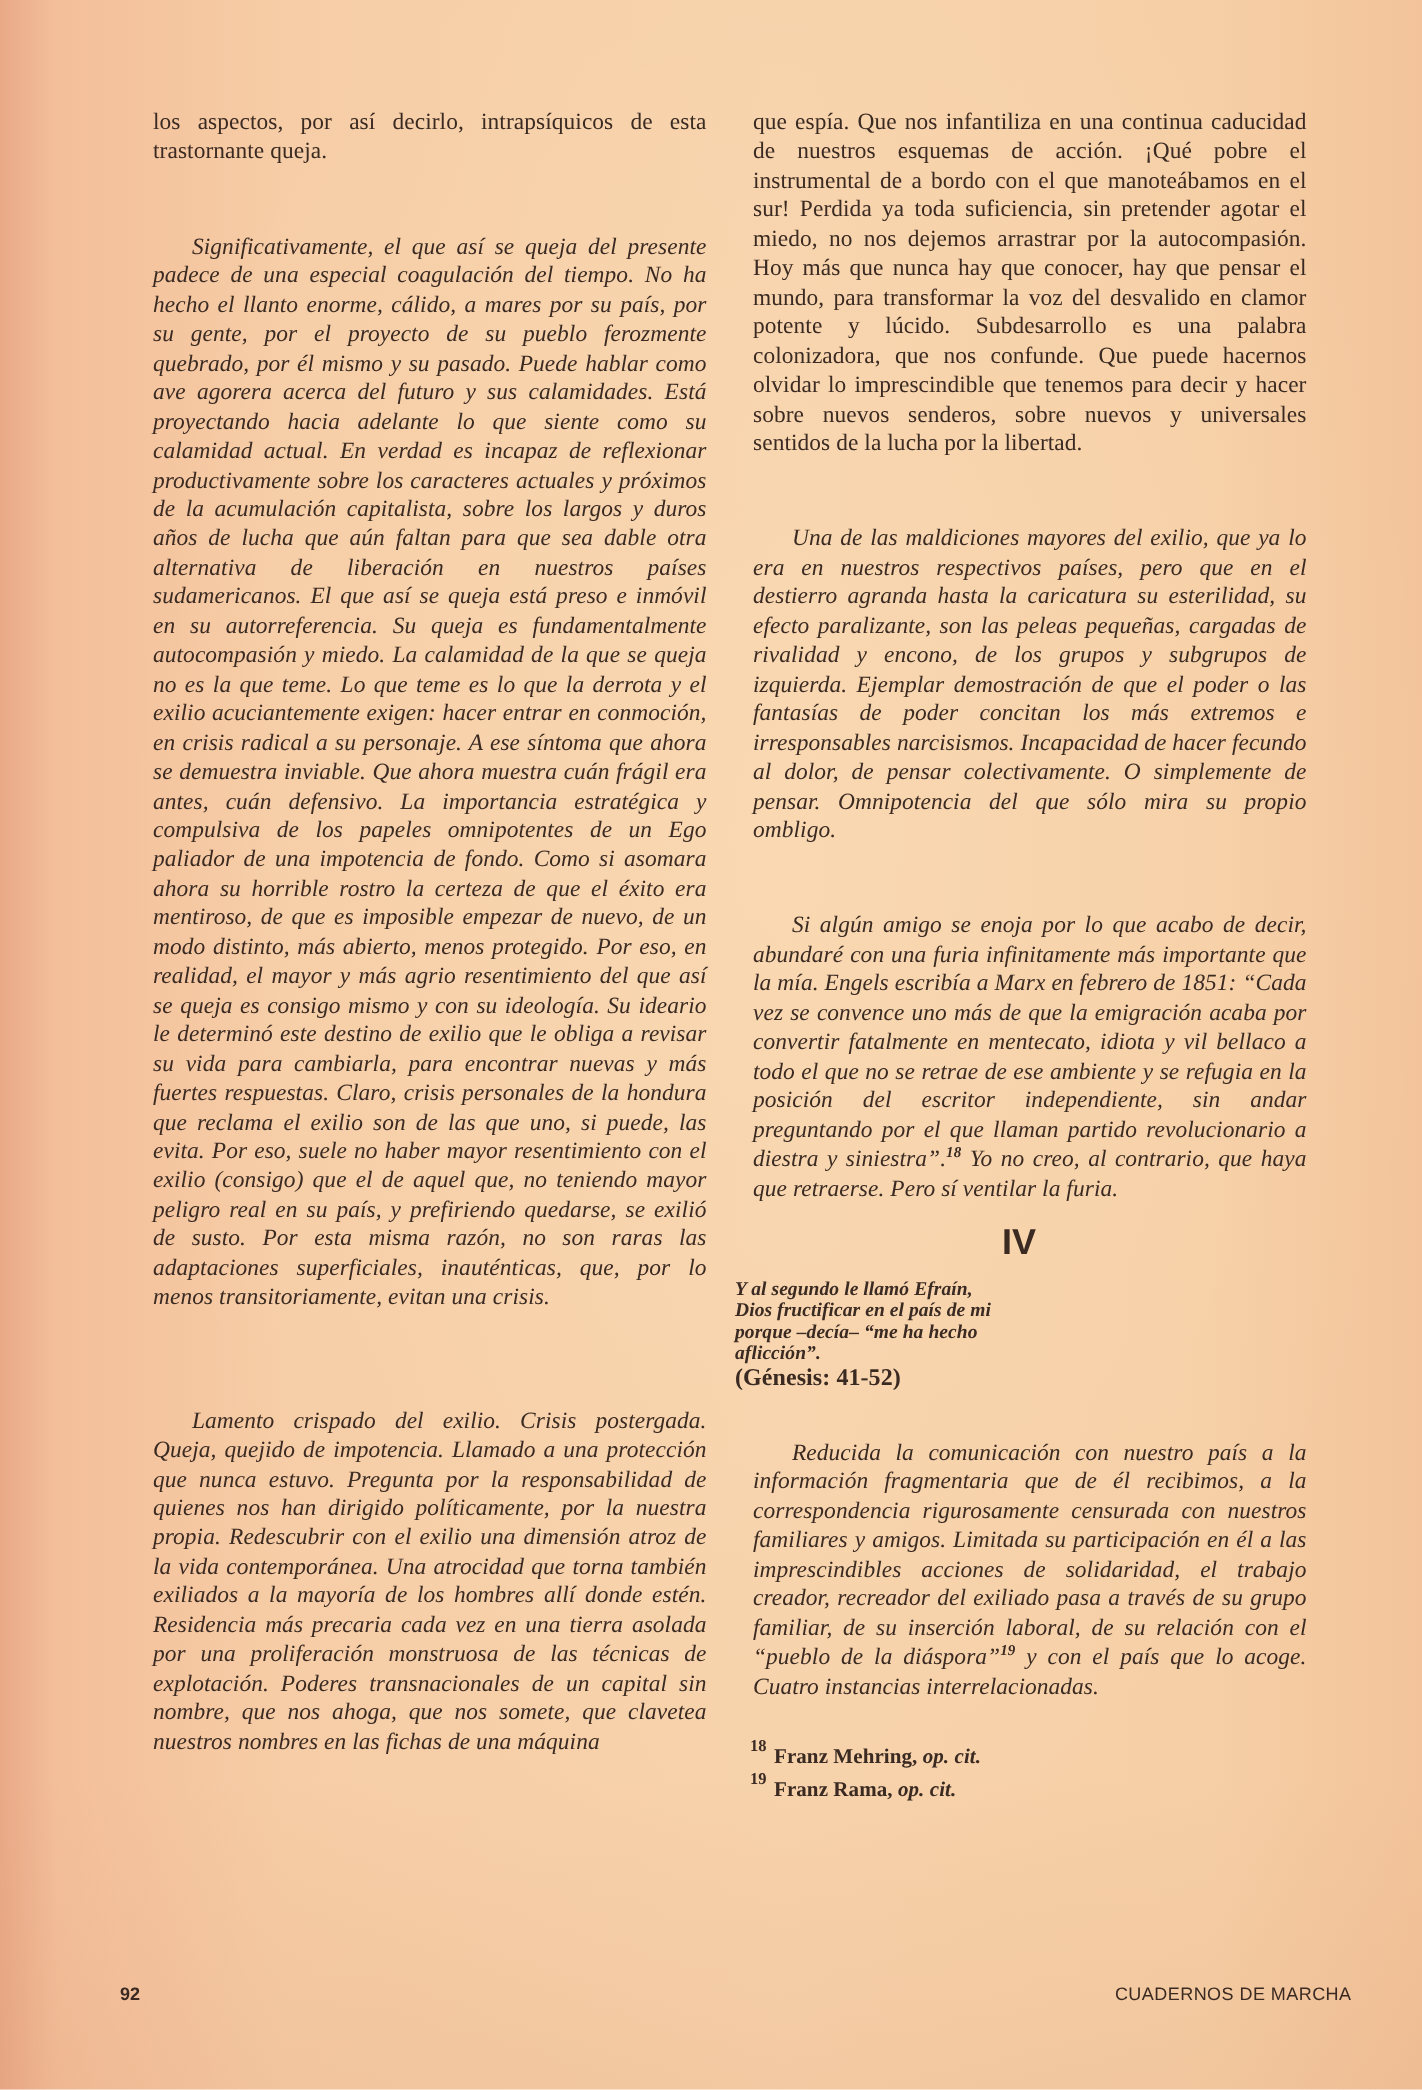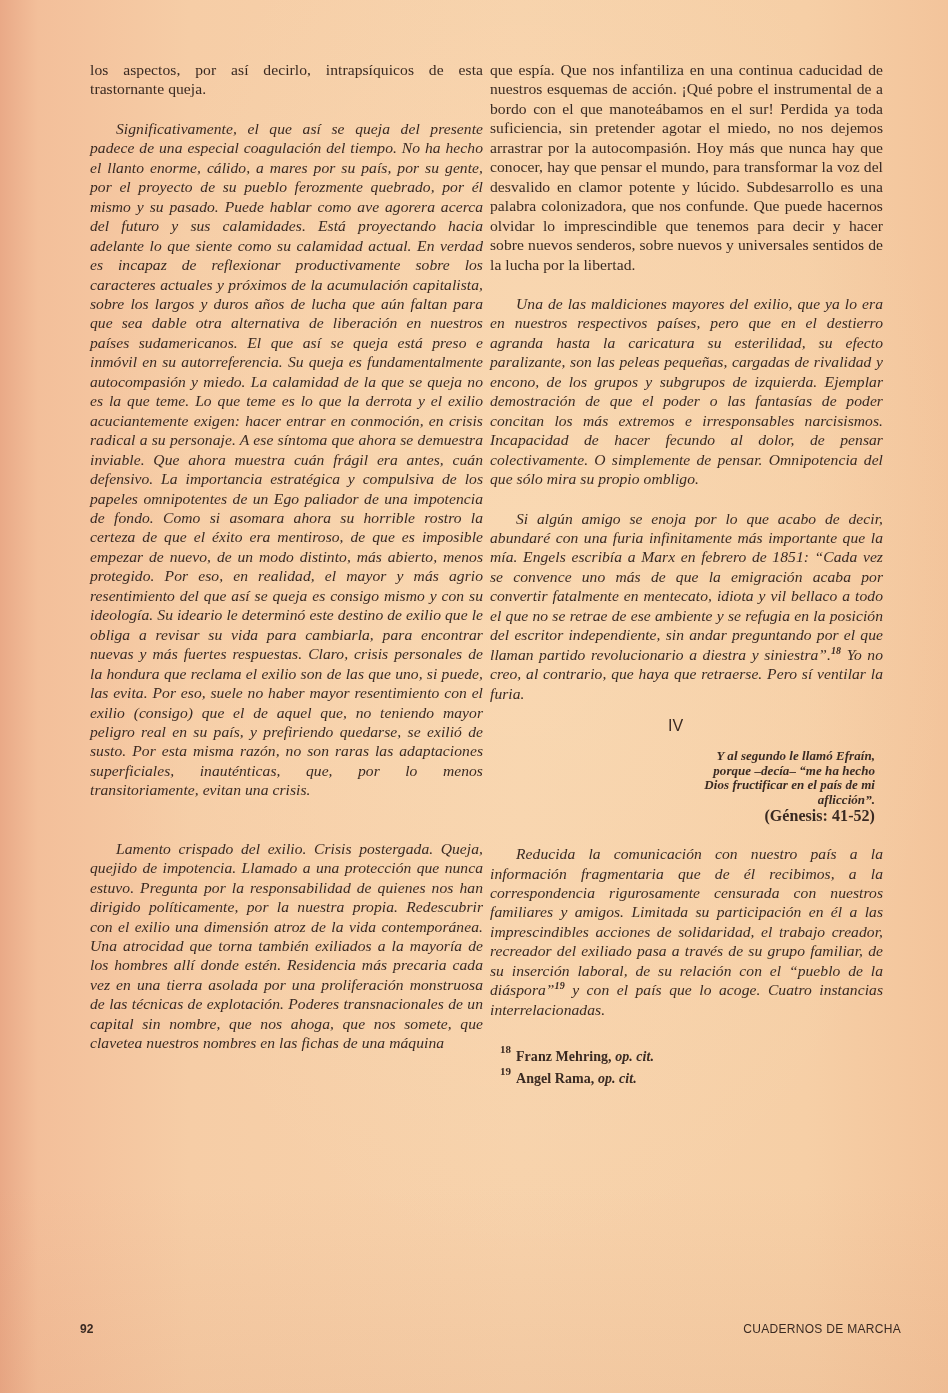--- a/index.html
+++ b/index.html
@@ -23,36 +23,35 @@
       top: 60px;
       width: 393px;
       font-size: 15.6px;
       line-height: 19.45px;
       text-align: justify;
       hyphens: manual;
       letter-spacing: 0.05px;
     }
     .col-left { left: 90px; }
     .col-right { left: 490px; width: 393px; }
-    .col p { margin: 0; }
+    .col p { margin: 12px; }
     .indent { text-indent: 26px; font-style: italic; }
     .gap { height: 20px; }
     .gap-lg { height: 39px; }
     .sup { font-size: 10px; vertical-align: 6px; font-weight: bold; line-height: 0; }
     .section-heading {
       font-family: "Liberation Sans", "DejaVu Sans", sans-serif;
-      font-weight: normal;
-      font-size: 16px;
+      font-weight: bold;
+      font-size: 24px;
       margin: 8px 0 0 178px;
       height: 34px;
       line-height: 30px;
       color: #3a2a22;
     }
     .epigraph {
-      text-align: right;
       font-style: italic;
       font-weight: bold;
       font-size: 13px;
       line-height: 14.5px;
       padding-right: 8px;
       margin-top: 4px;
     }
     .epigraph .line { display: block; }
     .epigraph .source { font-style: normal; font-weight: bold; font-size: 16px; line-height: 16px; display: block; padding-top: 1px; }
     .footnotes { margin-top: 24px; font-size: 14px; line-height: 20px; padding-left: 10px; }
@@ -88,35 +87,35 @@
   <p>que espía. Que nos infantiliza en una continua caducidad de nuestros esquemas de acción. ¡Qué pobre el instrumental de a bordo con el que manoteábamos en el sur! Perdida ya toda suficiencia, sin pretender agotar el miedo, no nos dejemos arrastrar por la autocompasión. Hoy más que nunca hay que conocer, hay que pensar el mundo, para transformar la voz del desvalido en clamor potente y lúcido. Subdesarrollo es una palabra colonizadora, que nos confunde. Que puede hacernos olvidar lo imprescindible que tenemos para decir y hacer sobre nuevos senderos, sobre nuevos y universales sentidos de la lucha por la libertad.</p>
   <div class="gap"></div>
   <p class="indent">Una de las maldiciones mayores del exilio, que ya lo era en nuestros respectivos países, pero que en el destierro agranda hasta la caricatura su esterilidad, su efecto paralizante, son las peleas pequeñas, cargadas de rivalidad y encono, de los grupos y subgrupos de izquierda. Ejemplar demostración de que el poder o las fantasías de poder concitan los más extremos e irresponsables narcisismos. Incapacidad de hacer fecundo al dolor, de pensar colectivamente. O simplemente de pensar. Omnipotencia del que sólo mira su propio ombligo.</p>
   <div class="gap"></div>
   <p class="indent"><span>Si algún amigo se enoja por lo que acabo de decir, abundaré con una furia infinitamente más importante que la mía. Engels escribía a Marx en febrero de 1851: “Cada vez se convence uno más de que la emigración acaba por convertir fatalmente en mentecato, idiota y vil bellaco a todo el que no se retrae de ese ambiente y se refugia en la posición del escritor independiente, sin andar preguntando por el que llaman partido revolucionario a diestra y siniestra”.</span><span class="sup">18</span><span> Yo no creo, al contrario, que haya que retraerse. Pero sí ventilar la furia.</span></p>
 
   <div class="section-heading">IV</div>
 
   <div class="epigraph">
     <span class="line">Y al segundo le llamó Efraín,</span>
+    <span class="line">Dios fructificar en el país de mi</span>
     <span class="line">porque –decía– “me ha hecho</span>
-    <span class="line">Dios fructificar en el país de mi</span>
     <span class="line">aflicción”.</span>
     <span class="source">(Génesis: 41-52)</span>
   </div>
 
   <div class="gap"></div>
   <p class="indent"><span>Reducida la comunicación con nuestro país a la información fragmentaria que de él recibimos, a la correspondencia rigurosamente censurada con nuestros familiares y amigos. Limitada su participación en él a las imprescindibles acciones de solidaridad, el trabajo creador, recreador del exiliado pasa a través de su grupo familiar, de su inserción laboral, de su relación con el “pueblo de la diáspora”</span><span class="sup">19</span><span> y con el país que lo acoge. Cuatro instancias interrelacionadas.</span></p>
 
   <div class="footnotes">
     <div class="footnote">
       <span class="fn-num">18</span>
       <span class="fn-text">Franz Mehring, </span><span class="fn-it">op. cit.</span>
     </div>
     <div class="footnote">
       <span class="fn-num">19</span>
-      <span class="fn-text">Angel Rama, </span><span class="fn-it">op. cit.</span>
+      <span class="fn-text">Franz Rama, </span><span class="fn-it">op. cit.</span>
     </div>
   </div>
 </div>
 
 <div class="folio page-number">92</div>
 <div class="folio journal-name">CUADERNOS DE MARCHA</div>
 
 </body></html>

